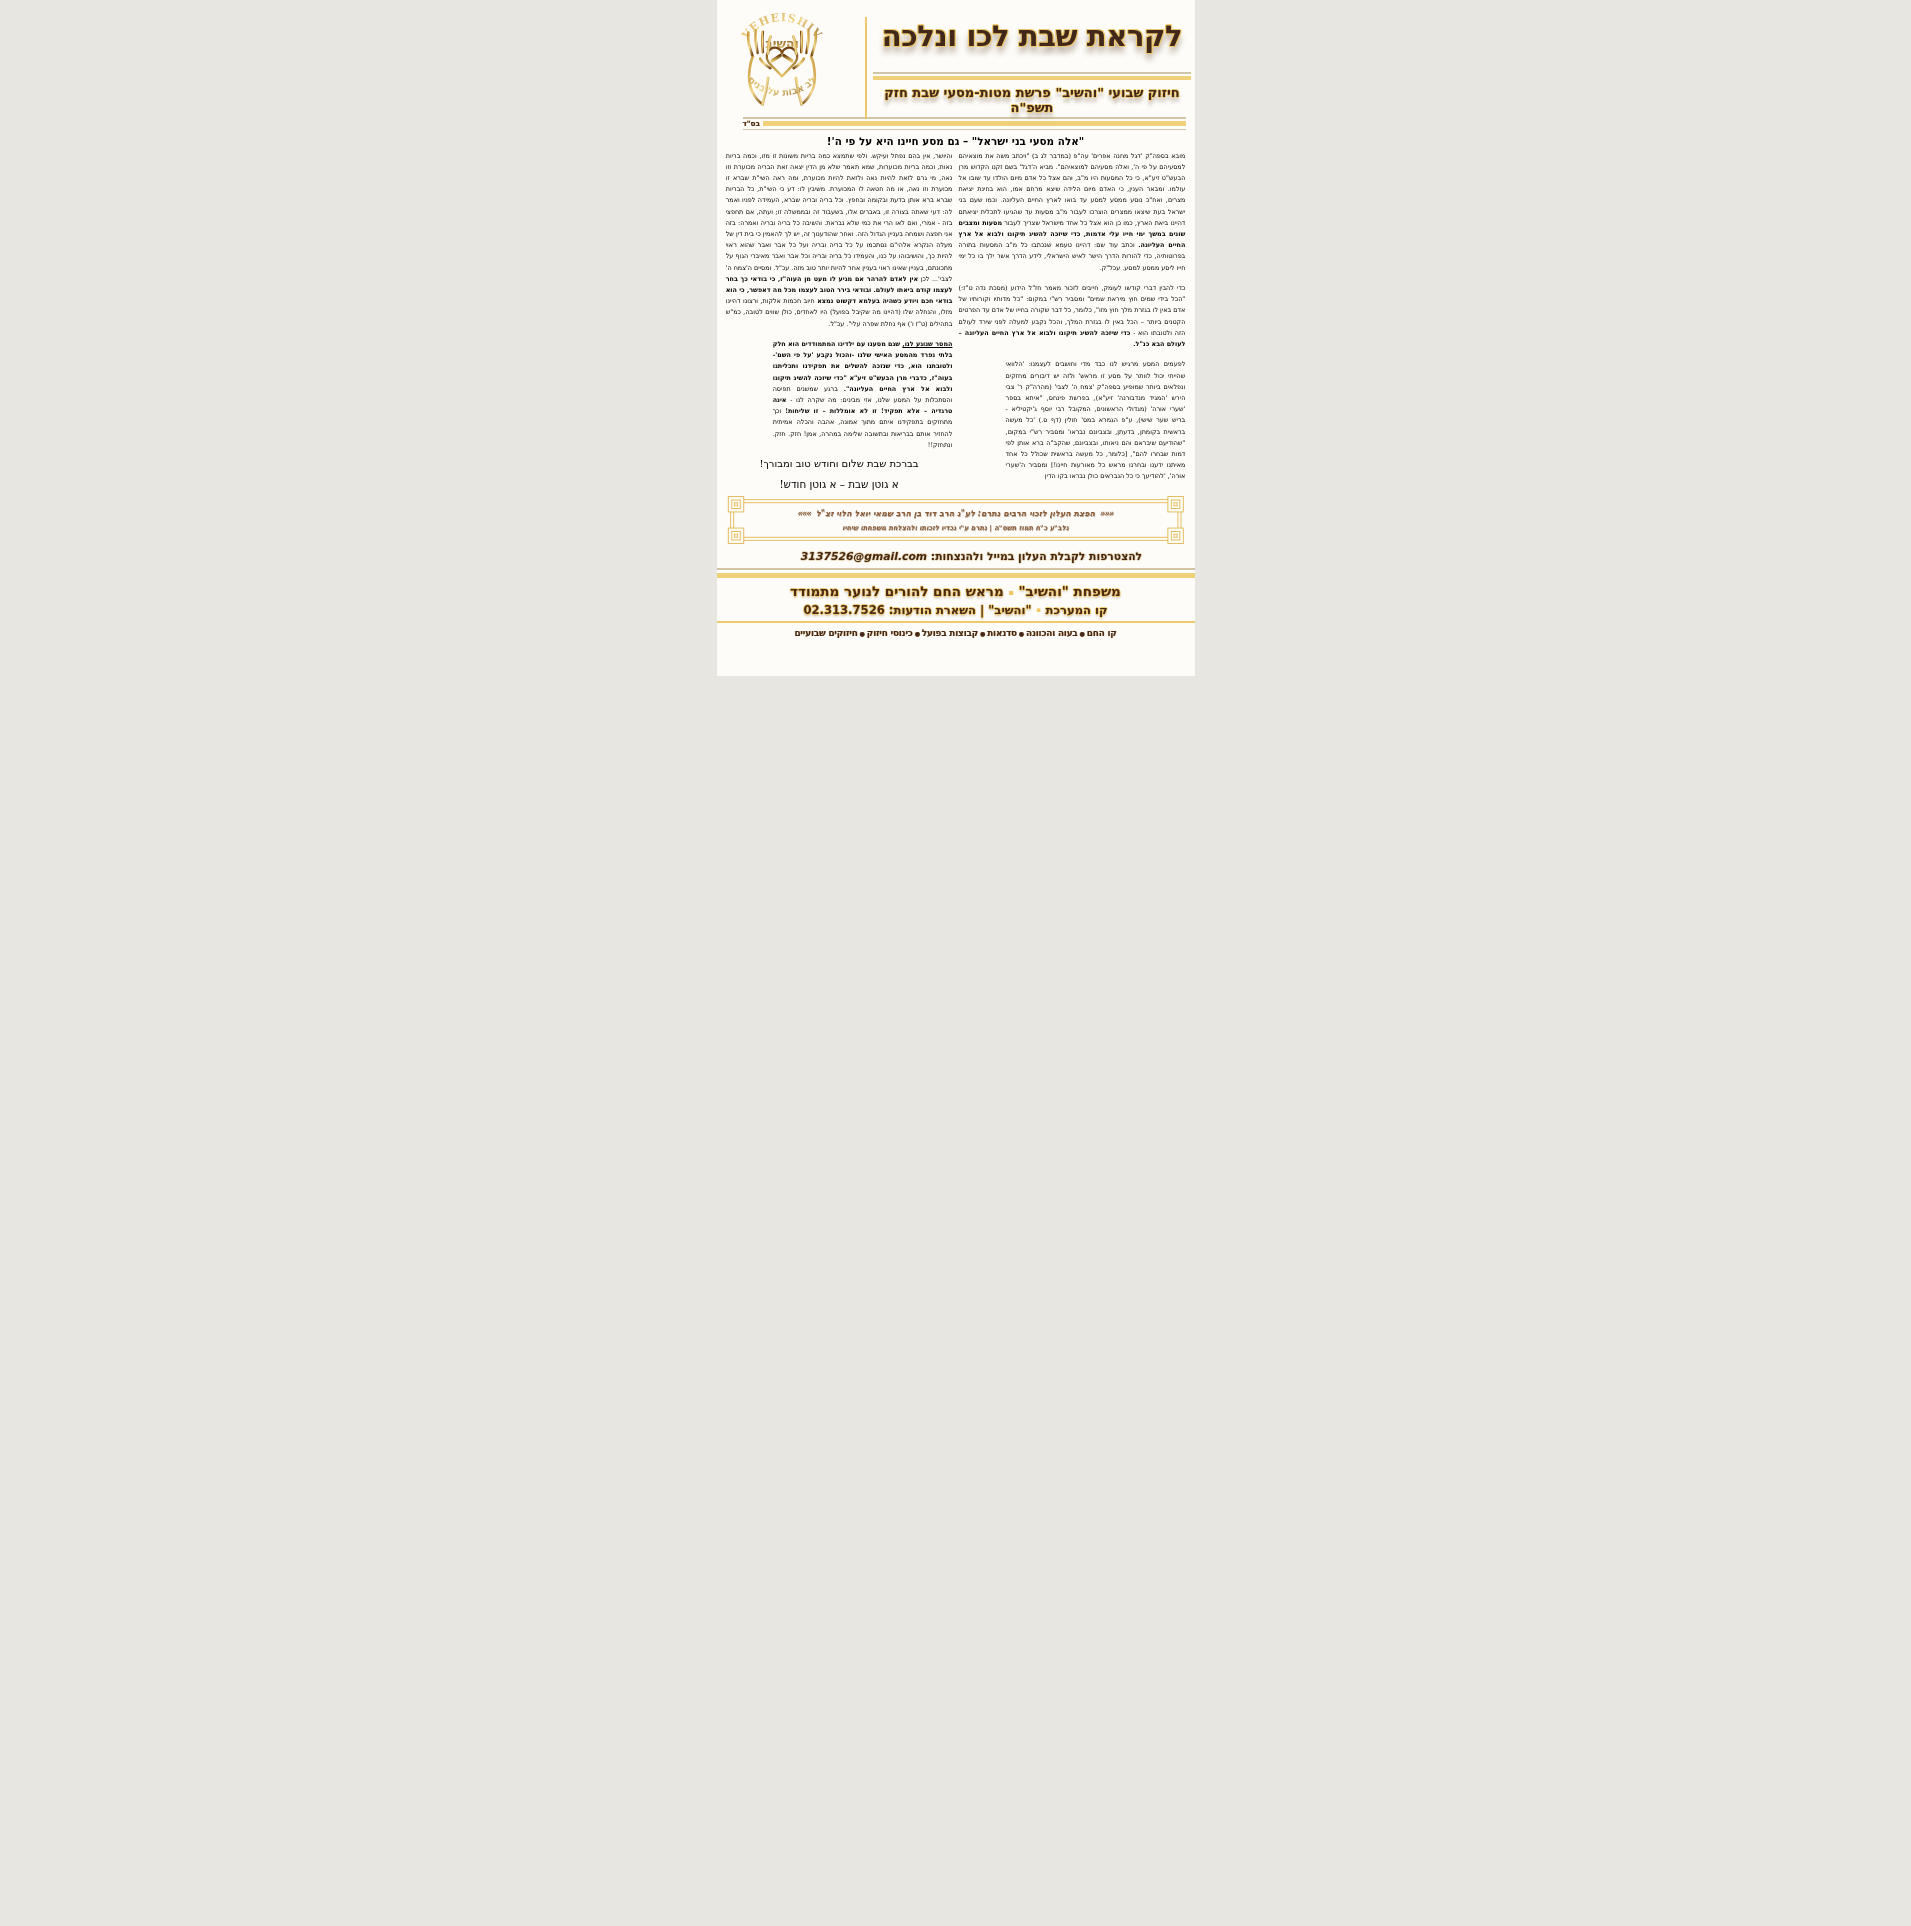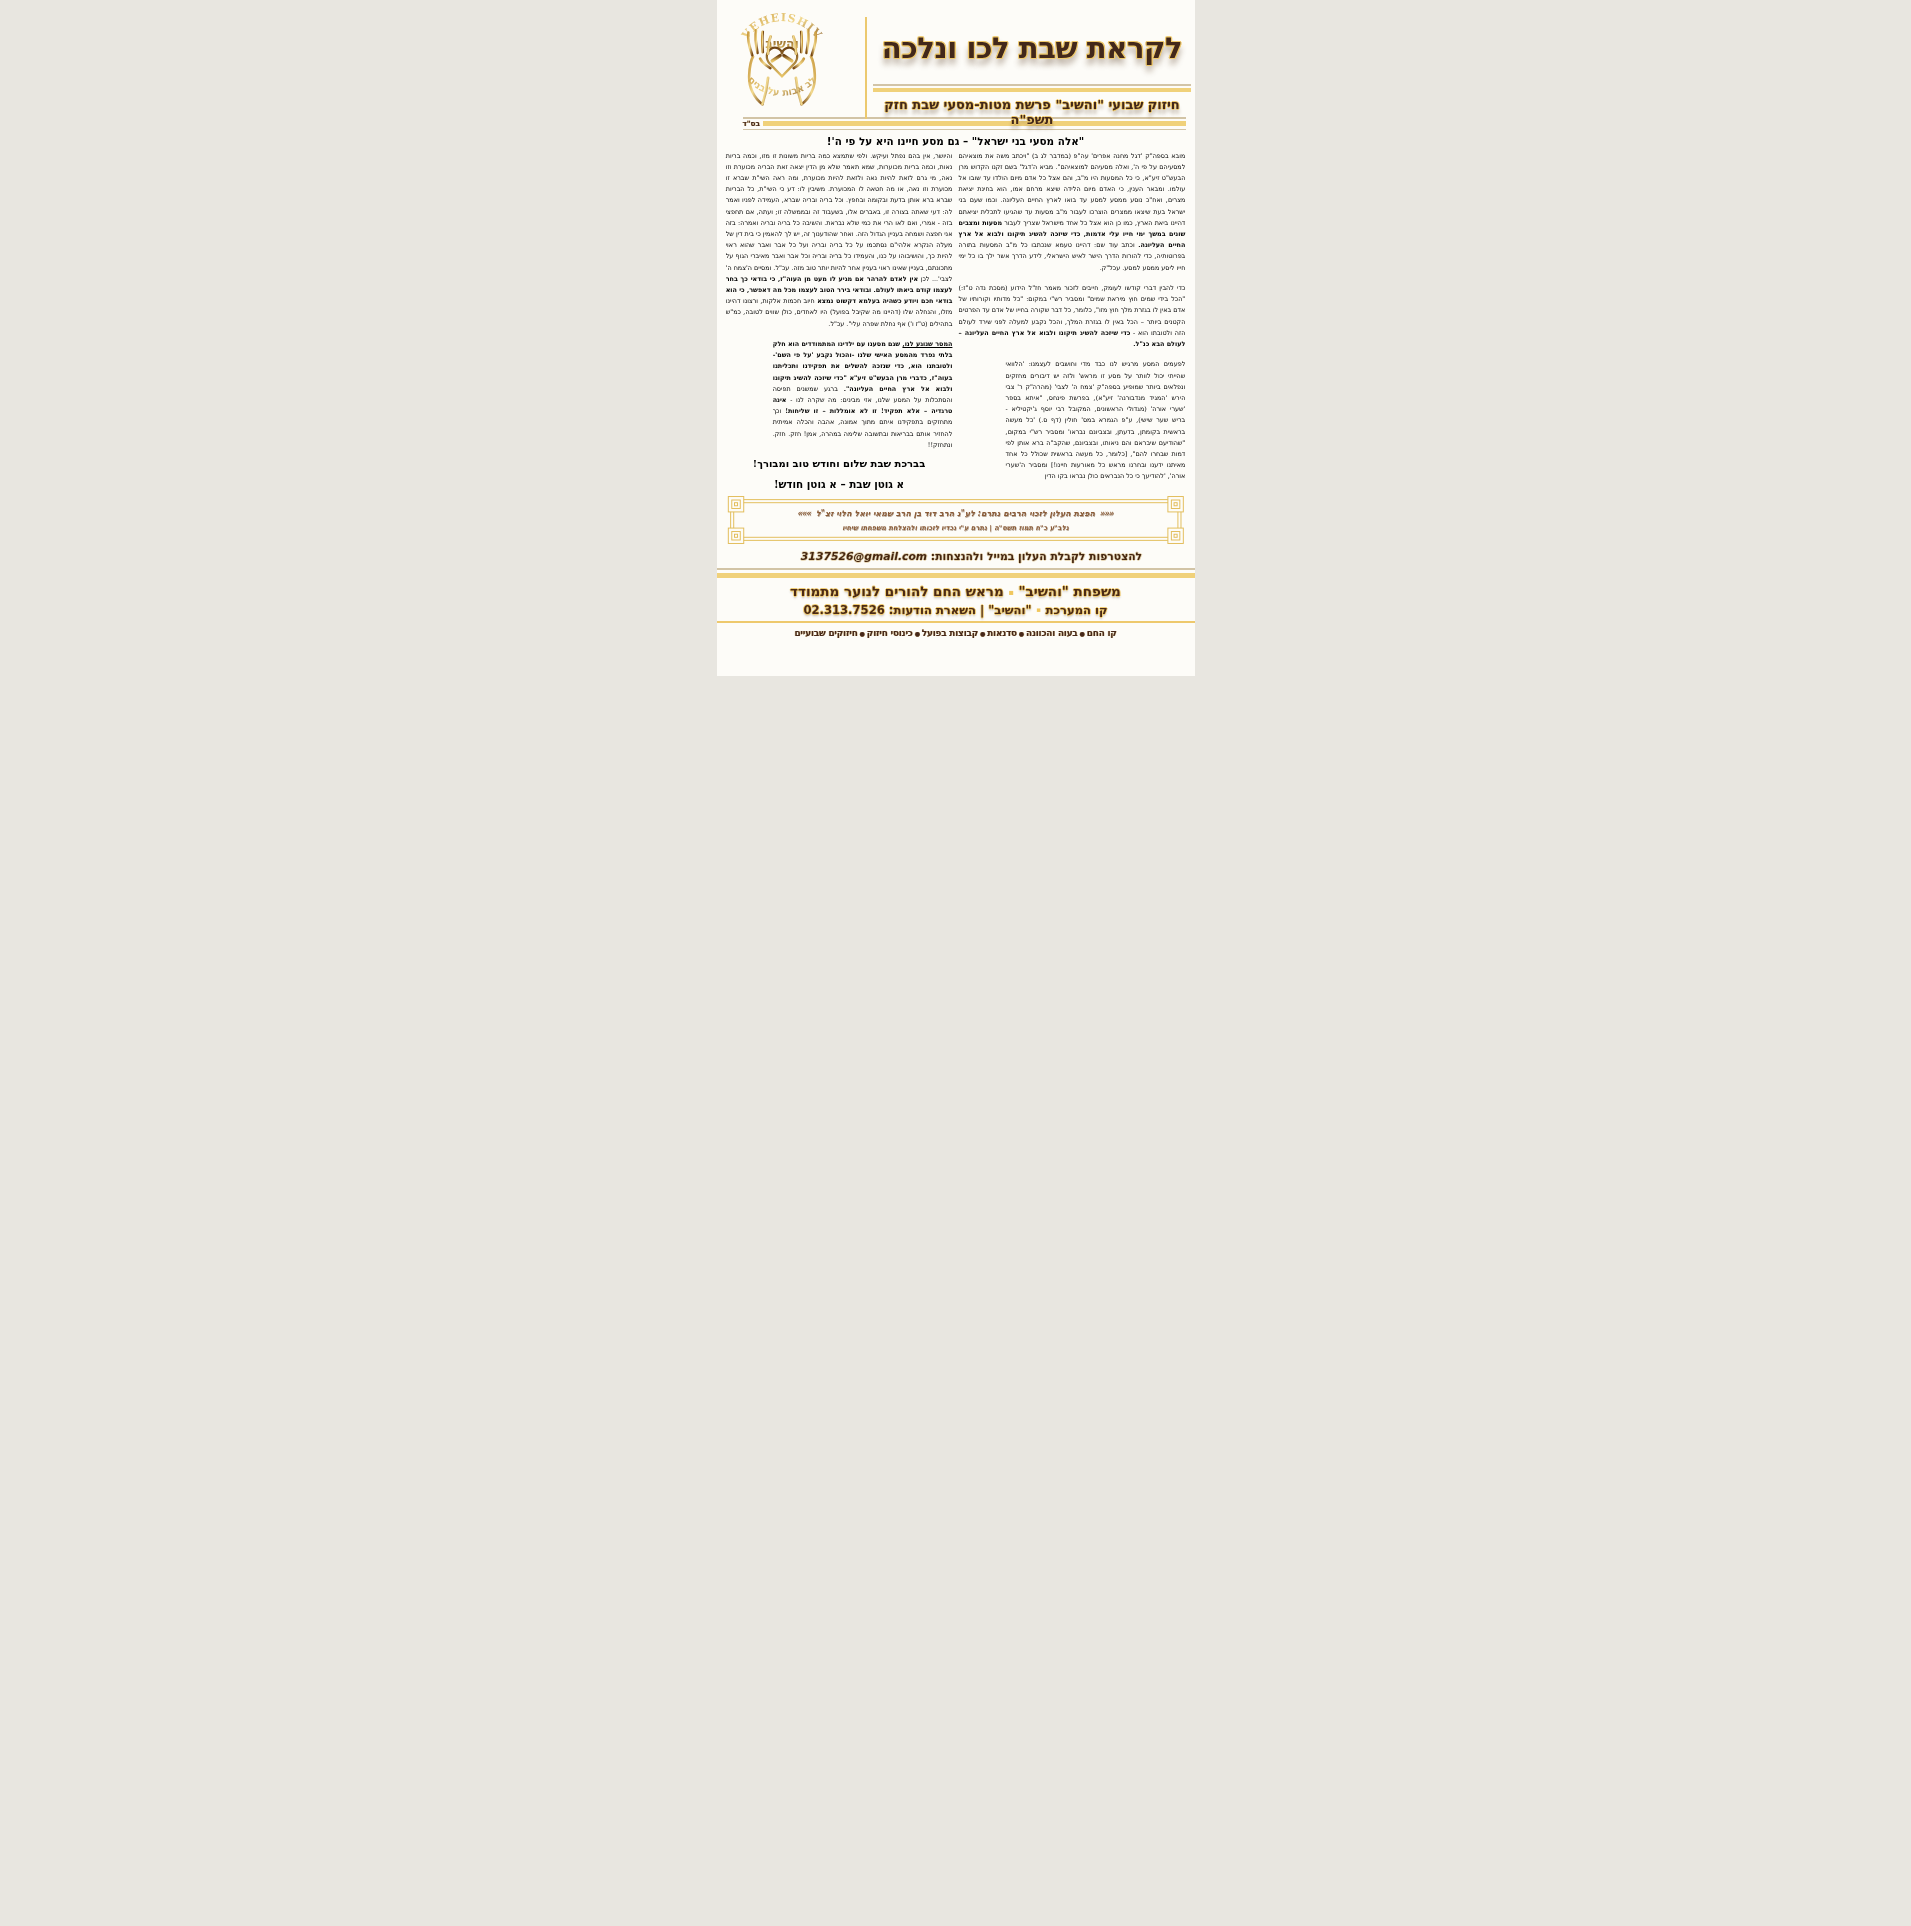--- a/index.html
+++ b/index.html
@@ -5,21 +5,21 @@
   html,body{margin:0;padding:0;background:#e8e6e0;}
   .page{
     width:478px;height:676px;margin:0 auto;position:relative;
     background:#fdfcf8;overflow:hidden;direction:rtl;
     font-family:"DejaVu Sans","Liberation Sans",sans-serif;
   }
   
   .masthead{position:relative;height:114px;}
   .logo{position:absolute;right:auto;left:7px;top:3.9px;width:116px;height:110px;}
   .vbar{position:absolute;left:148px;top:17px;width:2.7px;height:102px;background:#ecc96f;}
-  .head-right{position:absolute;left:156px;right:3.1px;top:14px;text-align:center;}
+  .head-right{position:absolute;left:156px;right:3.1px;top:2px;text-align:center;}
   .main-title{
     margin:0;height:68px;display:flex;align-items:center;justify-content:center;
     font-size:29px;font-weight:bold;color:#42281a;letter-spacing:-0.4px;
     text-shadow:
       -1.2px 0 0 #eec96d,1.2px 0 0 #eec96d,0 -1.2px 0 #eec96d,0 1.2px 0 #eec96d,
       -0.8px -0.8px 0 #eec96d,0.8px -0.8px 0 #eec96d,-0.8px 0.8px 0 #eec96d,0.8px 0.8px 0 #eec96d,
       0 6.2px 6.2px rgba(70,40,10,.45);
   }
   .r-tan{height:1.5px;background:#d2c4a6;margin-top:2.3px;}
   .r-gold{height:3.9px;background:#f0d17a;margin-top:2.3px;}
@@ -45,21 +45,21 @@
   }
   .columns{
     display:flex;gap:6.2px;padding:0 9.2px;margin-top:3.9px;align-items:flex-start;
     font-family:"DejaVu Serif","DejaVu Sans",serif;
   }
   .col{flex:1;min-width:0;font-size:6.4px;line-height:11.2px;text-align:justify;color:#000;}
   .para{margin:0 0 9.2px;}
   .para:last-child{margin-bottom:0;margin-left:47px;}
   .para span.b{font-weight:700;}
   .para span.u{text-decoration:underline;}
-  .blessing{margin-top:7px;text-align:center;font-weight:700;color:#000;}
+  .blessing{margin-top:7px;text-align:center;font-weight:400;color:#000;}
   .blessing .bl1{font-size:10px;}
   .blessing .bl2{font-size:10.4px;margin-top:10px;}
   
   .ded{
     position:relative;margin:4.6px 9.2px 0;height:50px;
     display:flex;flex-direction:column;align-items:center;justify-content:center;gap:6px;
   }
   .ded svg.frame{position:absolute;inset:0;width:100%;height:100%;}
   .ded-line{
     position:relative;color:#8a5c38;font-style:italic;font-weight:700;

